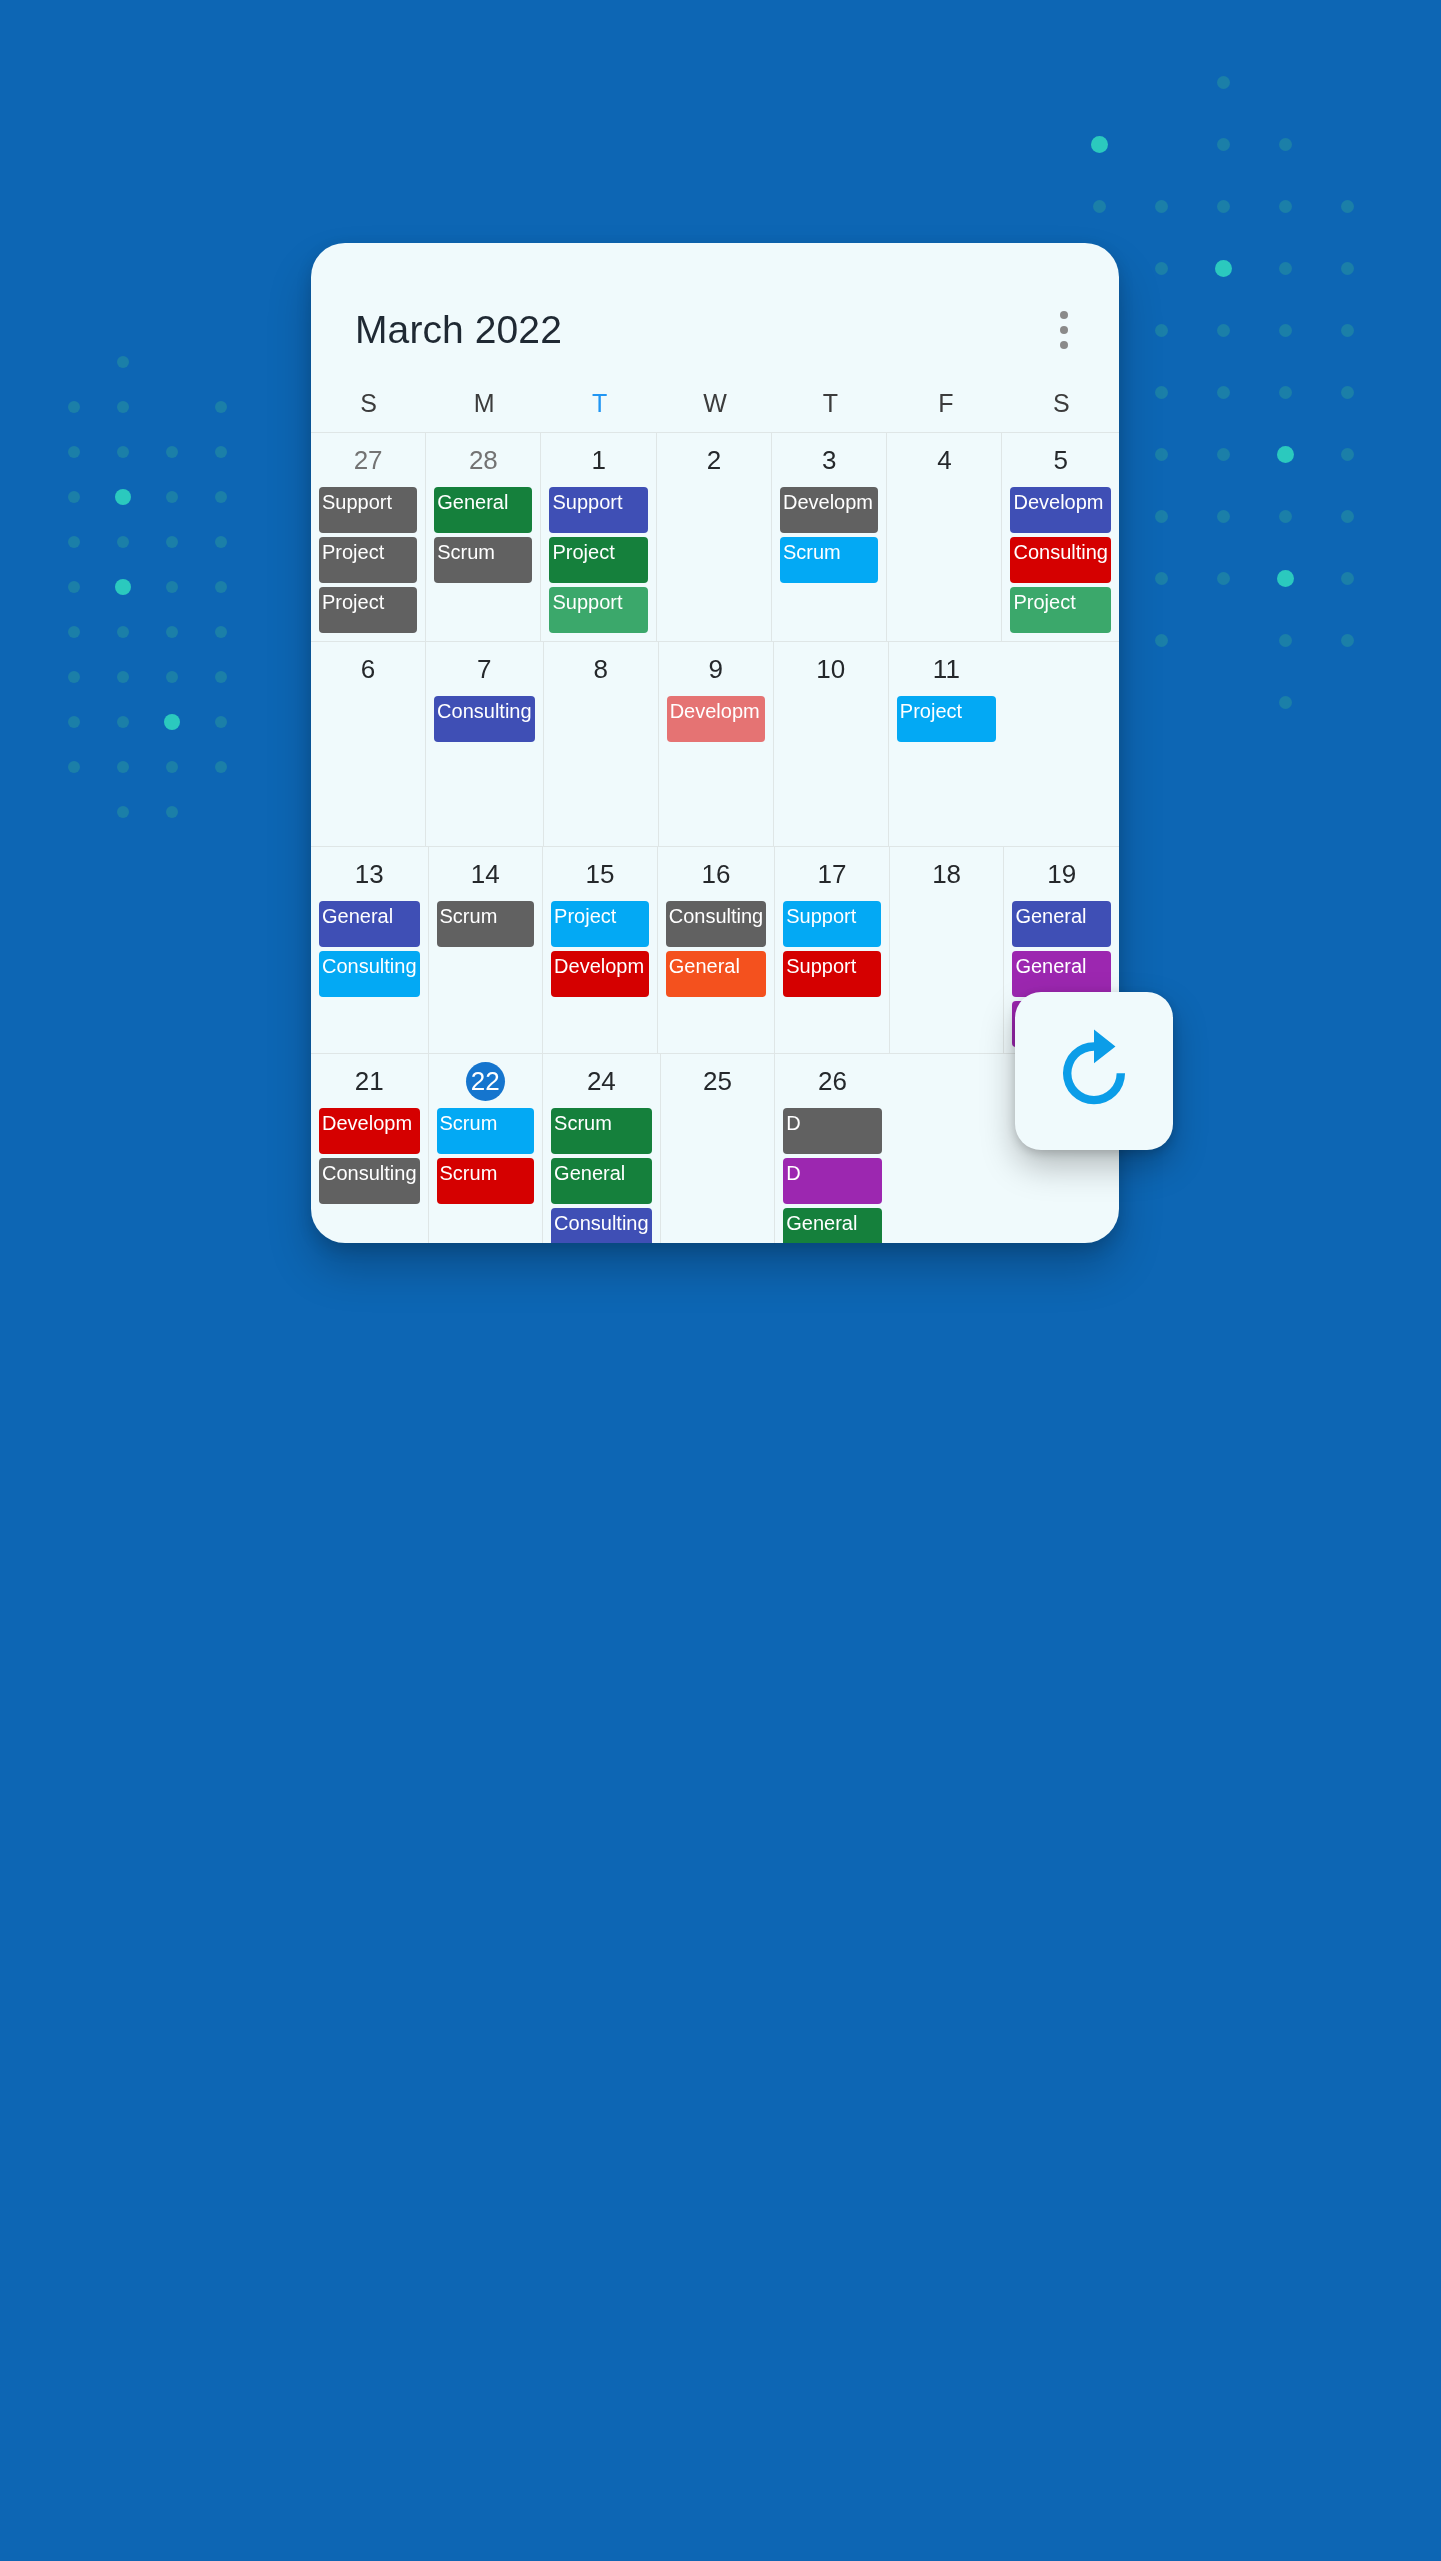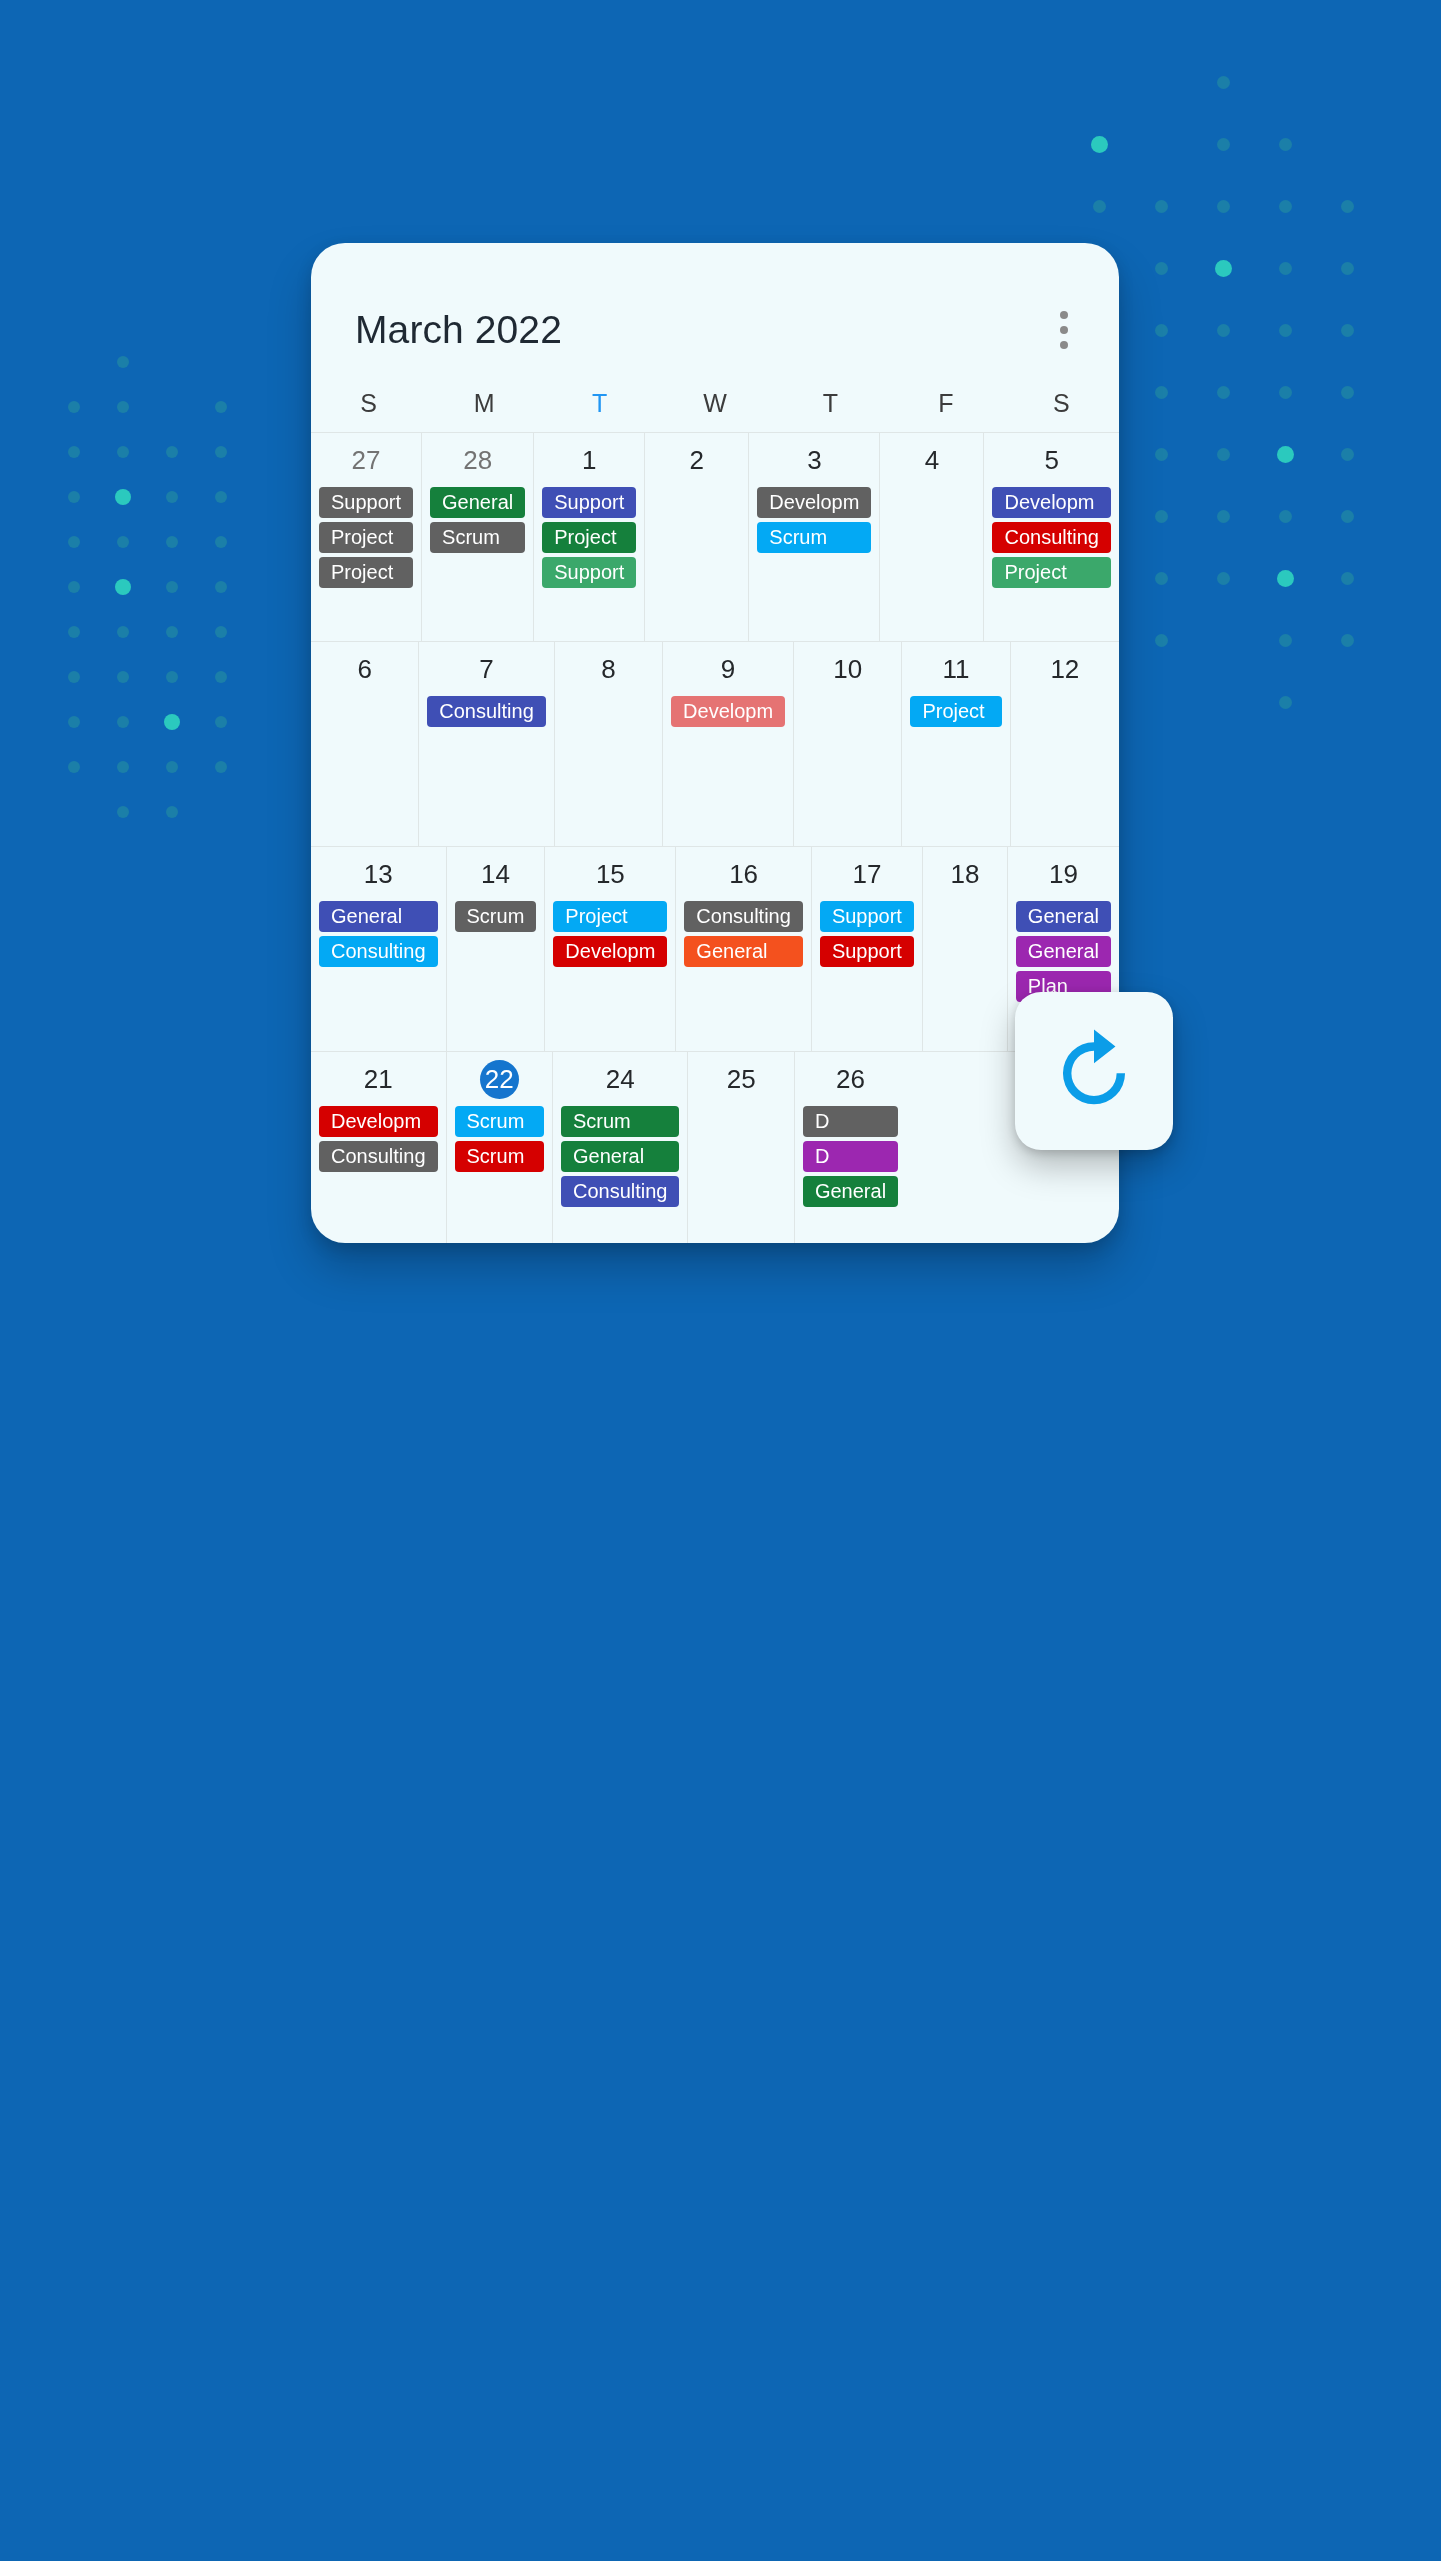--- a/index.html
+++ b/index.html
@@ -77,26 +77,26 @@
   .daynum.today span {
     display:inline-block;
     width:39px; height:39px; line-height:39px;
     border-radius:50%;
     background:#1575CE;
     color:#FFFFFF;
   }
 
   .events { display:flex; flex-direction:column; gap:4px; padding:0 4px; }
   .chip {
-    height:31px;
+    height:46px;
     line-height:31px;
     border-radius:4px;
     color:#fff;
     font-size:20px;
-    padding:0 12px;
+    padding:0 3px;
     white-space:nowrap;
     overflow:hidden;
     cursor:pointer;
   }
 
   
   #refresh-fab {
     position:absolute;
     left:1015px; top:992px;
     width:158px; height:158px;
@@ -285,24 +285,20 @@
         <div class="daycell">
           <div class="daynum">10</div>
           <div class="events"></div>
         </div>
         <div class="daycell">
           <div class="daynum">11</div>
           <div class="events">
             <div class="chip" style="background: rgb(3, 169, 244);">Project</div>
           </div>
         </div>
-        <div class="daycell">
-          <div class="daynum">12</div>
-          <div class="events"></div>
-        </div>
       </div>
       <div class="week w3">
         <div class="daycell">
           <div class="daynum">13</div>
           <div class="events">
             <div class="chip" style="background: rgb(63, 79, 181);">General</div>
             <div class="chip" style="background: rgb(3, 169, 244);">Consulting</div>
           </div>
         </div>
         <div class="daycell">

